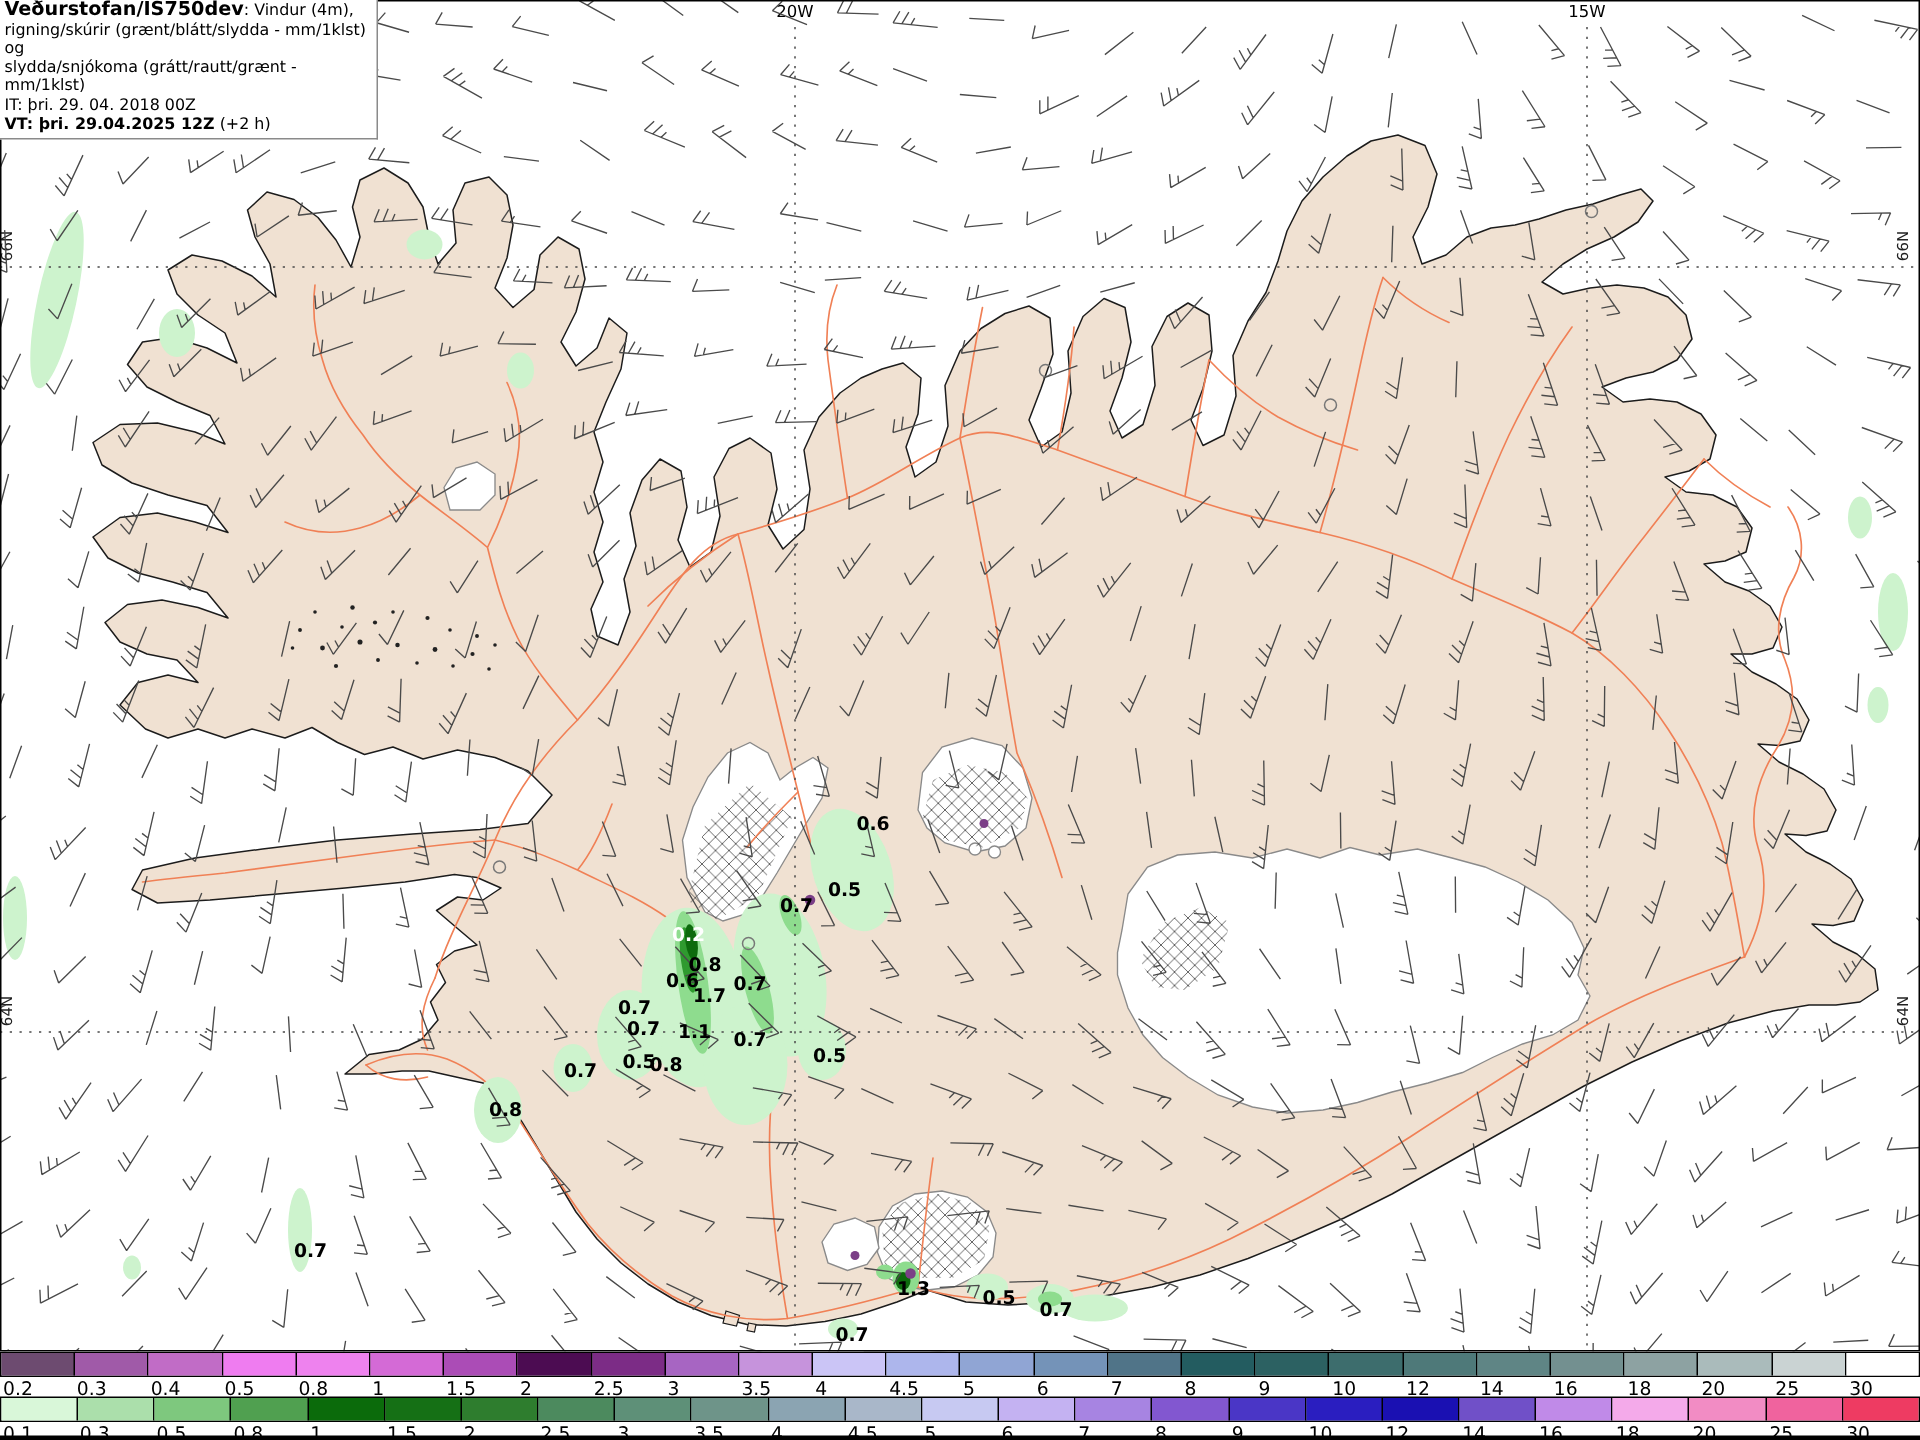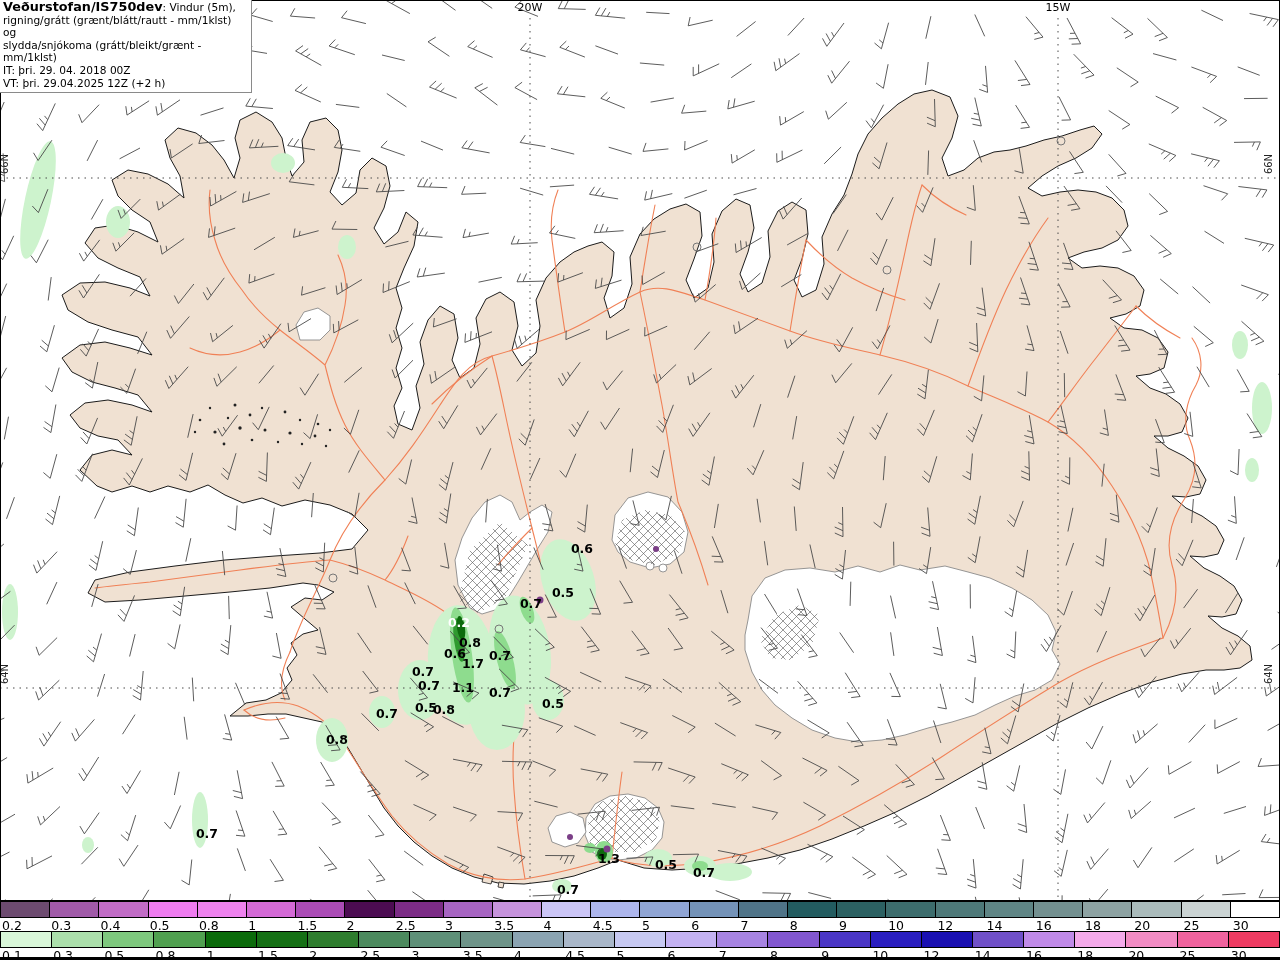--- a/index.html
+++ b/index.html
@@ -4,21 +4,21 @@
 <style>
   html,body{margin:0;padding:0;background:#fff;}
   #stage{position:relative;width:1280px;height:960px;overflow:hidden;
          font-family:"DejaVu Sans",sans-serif;background:#fff;}
   #mapsvg{position:absolute;left:0;top:0;}
   
   #titlebox{position:absolute;left:0;top:0;width:244px;background:#fff;
     border-right:1px solid #8a8a8a;border-bottom:1px solid #8a8a8a;
     padding:1px 4px 3px 3px;font-size:10.6px;line-height:12.6px;color:#000;z-index:6;}
   #titlebox .hl{font-size:12.8px;font-weight:bold;}
-  #titlebox b{font-weight:normal;}
+  #titlebox b{font-weight:bold;}
   
   #legend{position:absolute;left:0;top:901px;width:1280px;height:59px;background:#fff;z-index:5;}
   .bar{display:flex;width:1278px;height:15px;border:1px solid #000;}
   .seg{flex:1 1 0;border-right:1px solid #000;}
   .seg:last-child{border-right:none;}
   .labrow{position:relative;width:1280px;height:13px;}
   .seglab{position:absolute;top:0;font-size:12.5px;color:#000;white-space:nowrap;}
   #blackline{width:1280px;height:3px;background:#000;position:absolute;left:0;top:56px;}
   
   .gratlab{font-family:"DejaVu Sans",sans-serif;font-size:11px;fill:#000;}
@@ -218,23 +218,23 @@
         <text x="609" y="863" class="plab" text-anchor="middle" fill="#000">1.3</text>
         <text x="666" y="869" class="plab" text-anchor="middle" fill="#000">0.5</text>
         <text x="704" y="877" class="plab" text-anchor="middle" fill="#000">0.7</text>
         <text x="568" y="894" class="plab" text-anchor="middle" fill="#000">0.7</text>
       </g>
 
   <rect x="0.5" y="0.5" width="1279" height="900" fill="none" stroke="#000" stroke-width="1"></rect>
 </svg>
 
 <div id="titlebox">
-  <div><span class="hl">Veðurstofan/IS750dev</span><span>: Vindur (5m),</span></div>
-  <div>rigning/grátt (grænt/blátt/rautt - mm/1klst) og</div>
-  <div>slydda/snjókoma (grátt/bleikt/grænt - mm/1klst)</div>
+  <div><span class="hl">Veðurstofan/IS750dev</span><span>: Vindur (4m),</span></div>
+  <div>rigning/skúrir (grænt/blátt/slydda - mm/1klst) og</div>
+  <div>slydda/snjókoma (grátt/rautt/grænt - mm/1klst)</div>
   <div>IT: þri. 29. 04. 2018 00Z</div>
   <div><b>VT: þri. 29.04.2025 12Z</b><span> (+2 h)</span></div>
 </div>
 
 <div id="legend">
   <div class="bar" id="bar-sleet">
         <div class="seg" style="background: rgb(109, 75, 112);"></div>
         <div class="seg" style="background: rgb(160, 90, 168);"></div>
         <div class="seg" style="background: rgb(193, 108, 198);"></div>
         <div class="seg" style="background: rgb(239, 124, 240);"></div>

